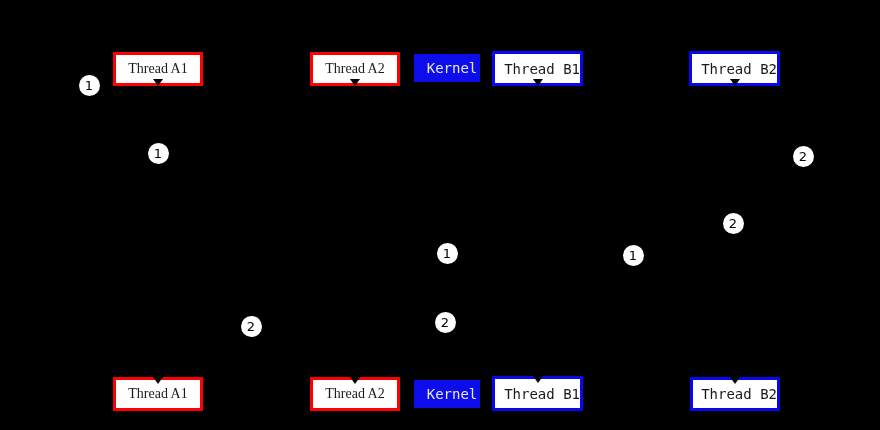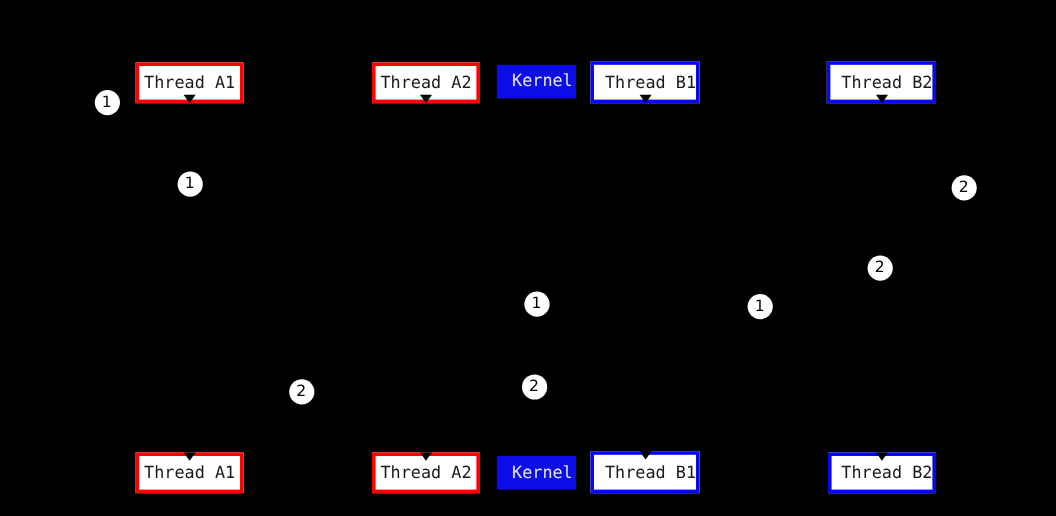--- a/index.html
+++ b/index.html
@@ -20,21 +20,21 @@
     background: #ffffff;
     color: #1a1a1a;
     display: flex;
     align-items: center;
     justify-content: center;
     font-family: "DejaVu Sans Mono", "Liberation Mono", monospace;
     font-size: 14px;
     line-height: 1;
     white-space: nowrap;
   }
-  .node.process-a { border: 3px solid #ff0000; }
+  .node.process-a { border: 3px solid #ff0000; font-family: Liberation Serif, serif; }
   .node.process-b { border: 3px solid #0808f0; justify-content: flex-end; }
   .node.kernel {
     background: #0d0deb;
     color: #e6e6f2;
     border: none;
     padding-left: 10px;
   }
   
   .notch {
     position: absolute;

